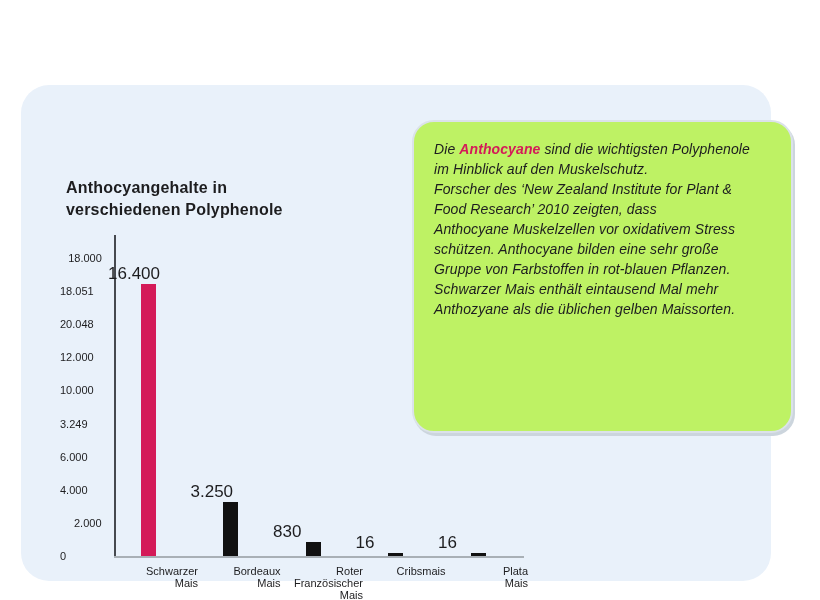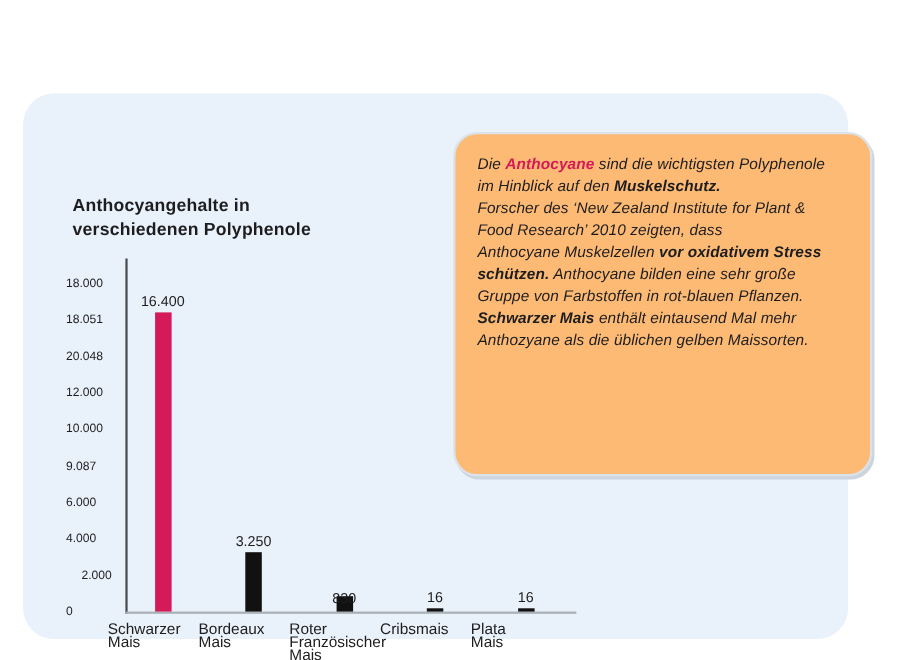--- a/index.html
+++ b/index.html
@@ -28,75 +28,75 @@
 
   .chart{position:absolute;left:93px;top:150px;width:410px;height:323px;}
   .y-axis-line{position:absolute;left:0;top:0;width:2px;height:323px;background:var(--axis-dark);}
   .x-axis-line{position:absolute;left:0;top:321px;width:410px;height:2px;background:var(--axis-light);}
   .ytick{
     position:absolute;left:-54px;width:50px;height:14px;
     font-size:11px;color:var(--text-dark);text-align:left;line-height:14px;
   }
   .bar{position:absolute;width:15px;}
   .bar-value{
-    position:absolute;width:80px;text-align:center;
-    font-size:13px;color:var(--text-dark);line-height:14px;
+    position:absolute;width:80px;
+    font-size:17px;color:var(--text-dark);line-height:14px;
   }
   .cat-label{
-    position:absolute;width:100px;top:330px;text-align:left;
-    font-size:14px;color:var(--text-dark);line-height:12px;white-space:pre-line;
+    position:absolute;width:100px;top:330px;text-align:right;
+    font-size:11px;color:var(--text-dark);line-height:12px;white-space:pre-line;
   }
 
   .infobox{
     position:absolute;left:412px;top:120px;width:381px;height:313px;
-    background:#fdba74;border:2px solid var(--box-border);border-radius:22px;
+    background:#bef264;border:2px solid var(--box-border);border-radius:22px;
     box-shadow:2px 3px 0 var(--box-shadow);
     padding:17px 18px 16px 20px;
   }
   .infobox p{
     font-size:14px;font-style:italic;color:var(--text-dark);
     line-height:20px;margin-bottom:13px;letter-spacing:0.1px;
   }
   .infobox p:last-child{margin-bottom:0;}
-  .infobox .b{font-weight:bold;}
+  .infobox .b{font-weight:normal;}
   .infobox .pink{color:var(--accent-pink);font-weight:bold;}
 </style>
 </head>
 <body>
 
 <div class="page">
 
   <div class="panel">
     <div class="chart-title">
       <div>Anthocyangehalte in</div>
       <div>verschiedenen Polyphenole</div>
     </div>
     <div class="chart" id="chart">
         <div class="y-axis-line"></div>
         <div class="x-axis-line"></div>
         <div class="ytick" style="top: 314px;">0</div>
         <div class="ytick" style="top: 280.889px; margin-left: 14px;">2.000</div>
         <div class="ytick" style="top: 247.778px;">4.000</div>
         <div class="ytick" style="top: 214.667px;">6.000</div>
-        <div class="ytick" style="top: 181.556px;">9.087</div>
+        <div class="ytick" style="top: 181.556px;">3.249</div>
         <div class="ytick" style="top: 148.444px;">10.000</div>
         <div class="ytick" style="top: 115.333px;">12.000</div>
         <div class="ytick" style="top: 82.2222px;">20.048</div>
         <div class="ytick" style="top: 49.1111px;">18.051</div>
-        <div class="ytick" style="top: 16px;">18.000</div>
+        <div class="ytick" style="top: 16px; text-align: center;">18.000</div>
         <div class="bar" style="left: 26.5px; top: 49.4889px; height: 271.511px; background: rgb(212, 26, 88);"></div>
         <div class="bar-value" style="left: -6px; top: 32.4889px;">16.400</div>
         <div class="cat-label" style="left: -16px;">Schwarzer
 Mais</div>
         <div class="bar" style="left: 109px; top: 267.194px; height: 53.8056px; background: rgb(17, 17, 17);"></div>
         <div class="bar-value" style="left: 76.5px; top: 250.194px;">3.250</div>
         <div class="cat-label" style="left: 66.5px;">Bordeaux
 Mais</div>
         <div class="bar" style="left: 191.5px; top: 307.259px; height: 13.7411px; background: rgb(17, 17, 17);"></div>
-        <div class="bar-value" style="left: 159px; top: 290.259px; margin-top: 12px;">830</div>
+        <div class="bar-value" style="left: 159px; top: 290.259px;">830</div>
         <div class="cat-label" style="left: 149px;">Roter
 Französischer
 Mais</div>
         <div class="bar" style="left: 274px; top: 318px; height: 3px; background: rgb(17, 17, 17);"></div>
         <div class="bar-value" style="left: 241.5px; top: 301px;">16</div>
         <div class="cat-label" style="left: 231.5px;">Cribsmais</div>
         <div class="bar" style="left: 356.5px; top: 318px; height: 3px; background: rgb(17, 17, 17);"></div>
         <div class="bar-value" style="left: 324px; top: 301px;">16</div>
         <div class="cat-label" style="left: 314px;">Plata
 Mais</div>

